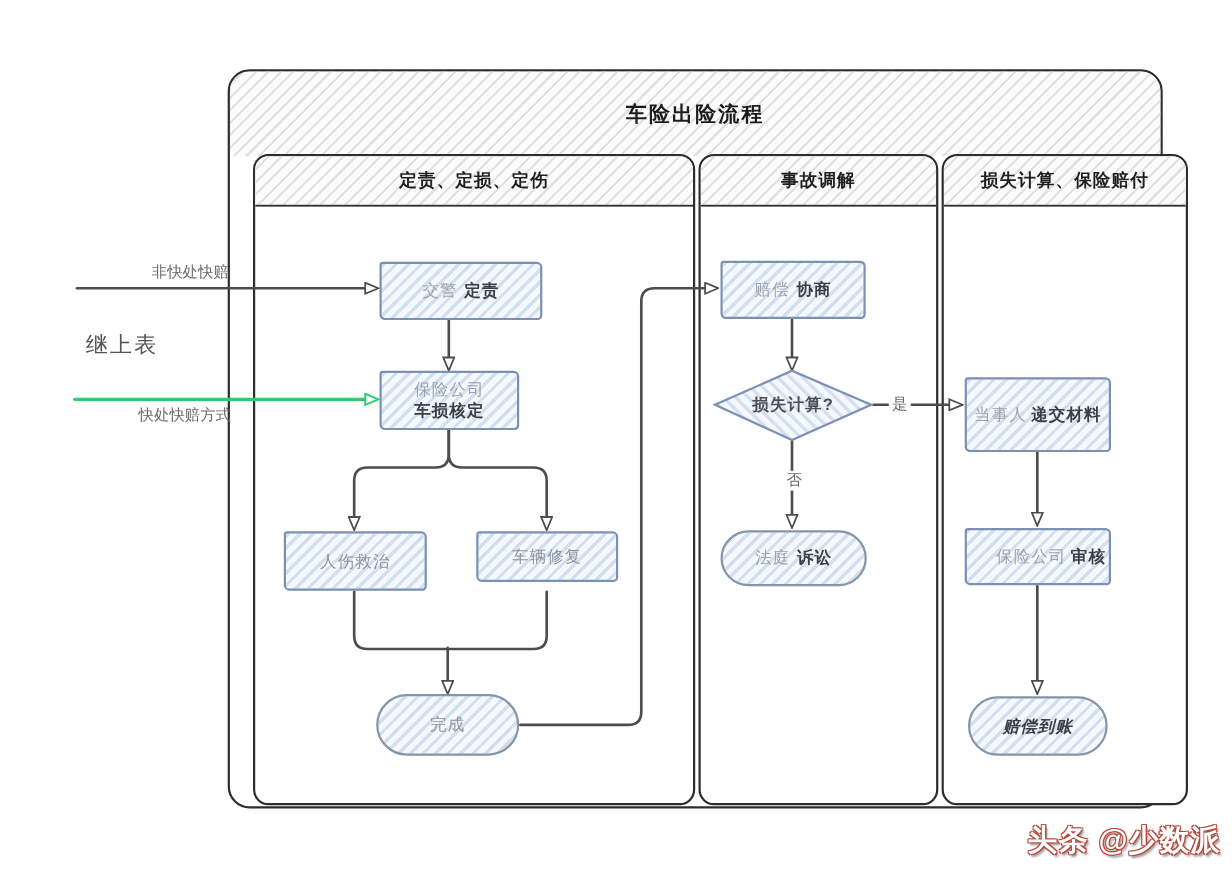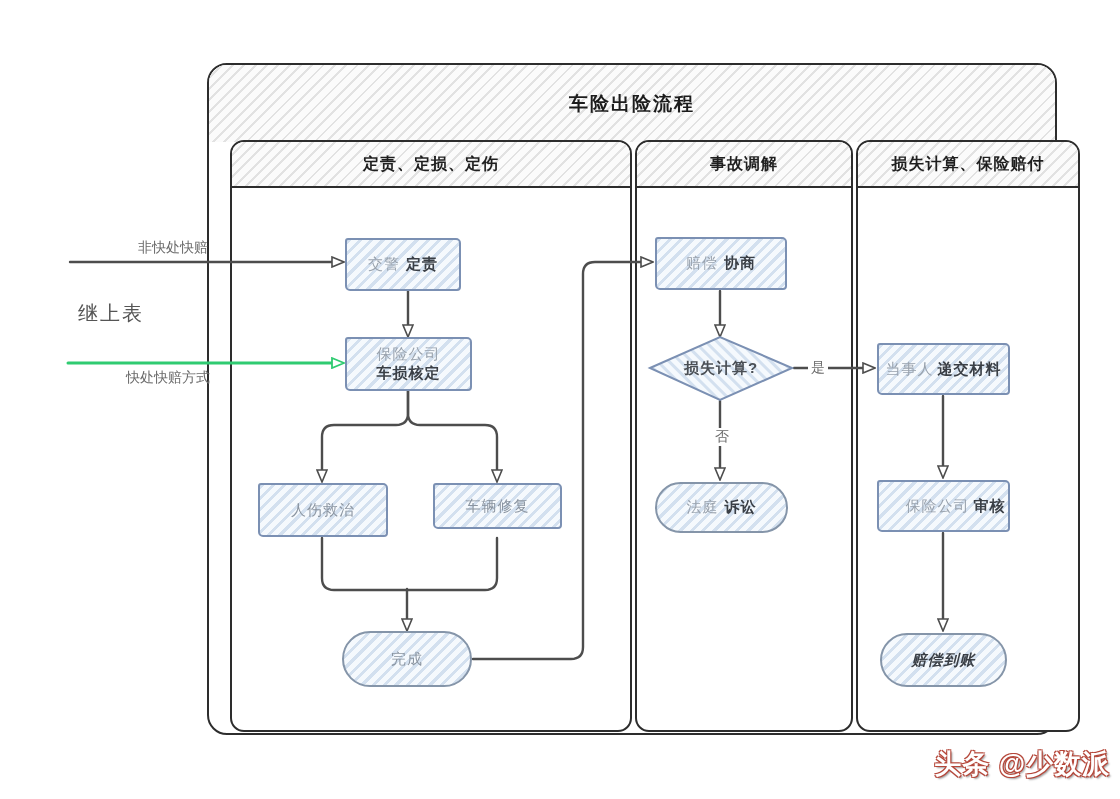--- a/index.html
+++ b/index.html
@@ -108,21 +108,21 @@
       <path d="M473,659 L571,659 Q583,659 583,647 L583,274 Q583,262 595,262 L641,262" marker-end="url(#arrow)"></path>
       <path d="M720,291 L720,325" marker-end="url(#arrow)"></path>
       <path d="M794,368 L863,368" marker-end="url(#arrow)"></path>
       <path d="M720,401 L720,468" marker-end="url(#arrow)"></path>
       <path d="M943,396 L943,466" marker-end="url(#arrow)"></path>
       <path d="M943,533 L943,619" marker-end="url(#arrow)"></path>
     </g>
     <polygon points="650,368 720,337 792,368 720,400" fill="url(#hatchBlue)" stroke="#7b90b3" stroke-width="2"></polygon>
   </svg>
 
-  <div class="node abs" style="left:345px;top:238px;width:116px;height:53px;">
+  <div class="node abs" style="left:345px;top:238px;width:148px;height:53px;">
     <div><span class="prefix">交警</span><span class="strong">定责</span></div>
   </div>
   <div class="node abs" style="left:345px;top:337px;width:127px;height:54px;">
     <div class="prefix" style="margin:0;">保险公司</div>
     <div class="strong">车损核定</div>
   </div>
   <div class="node abs" style="left:258px;top:483px;width:130px;height:54px;">
     <span class="plain">人伤救治</span>
   </div>
   <div class="node abs" style="left:433px;top:483px;width:129px;height:46px;">
@@ -135,21 +135,21 @@
   <div class="node abs" style="left:655px;top:237px;width:132px;height:53px;">
     <div><span class="prefix">赔偿</span><span class="strong">协商</span></div>
   </div>
   <div class="node-label-overlay abs" style="left:650px;top:337px;width:142px;height:63px;">
     <span>损失计算?</span>
   </div>
   <div class="node pill abs" style="left:655px;top:482px;width:133px;height:51px;">
     <div><span class="prefix">法庭</span><span class="strong">诉讼</span></div>
   </div>
 
-  <div class="node abs" style="left:877px;top:343px;width:133px;height:52px;">
+  <div class="node abs" style="left:877px;top:343px;width:133px;height:68px;">
     <div><span class="prefix" style="margin-right:4px;">当事人</span><span class="strong">递交材料</span></div>
   </div>
   <div class="node abs" style="left:877px;top:480px;width:133px;height:52px;padding-left:24px;">
     <div><span class="prefix" style="margin-right:4px;">保险公司</span><span class="strong">审核</span></div>
   </div>
   <div class="node pill abs" style="left:880px;top:633px;width:127px;height:54px;font-style:italic;">
     <span class="strong">赔偿到账</span>
   </div>
 
   <div class="edge-label abs" style="left:118px;top:239px;width:90px;text-align:right;">非快处快赔</div>

